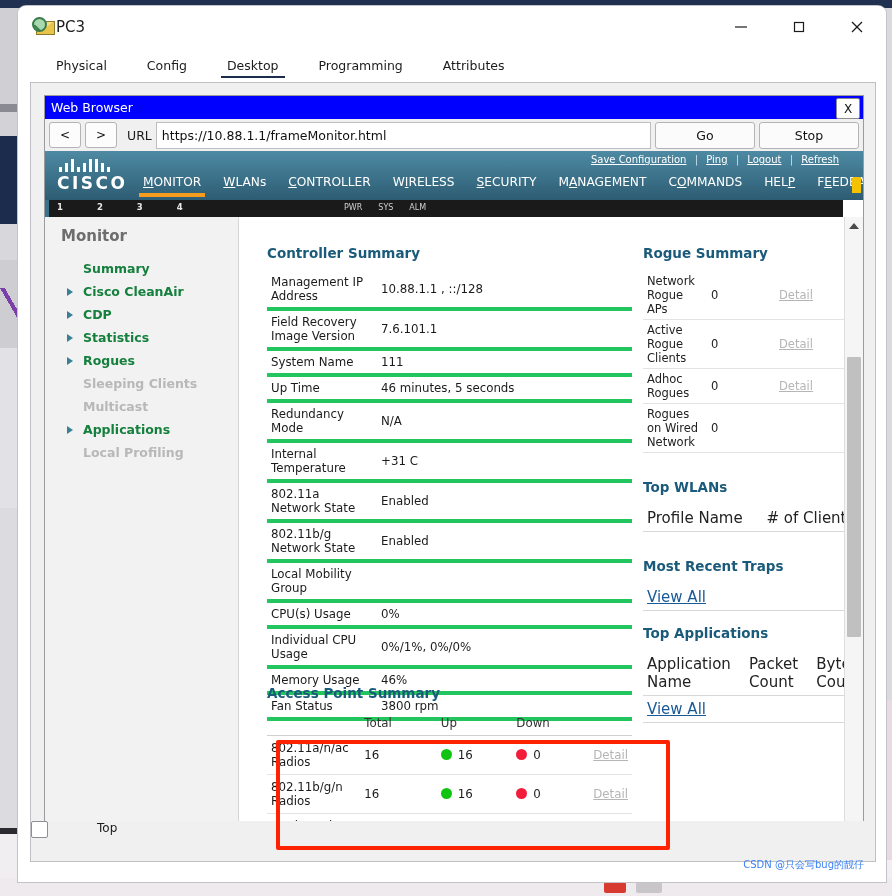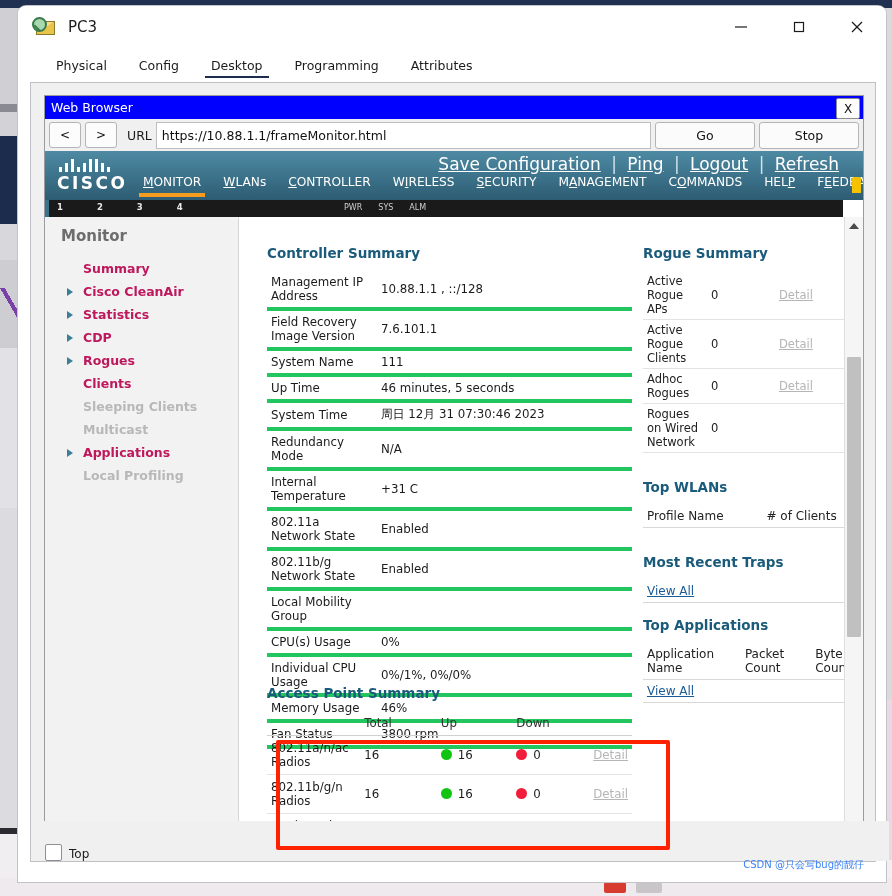--- a/index.html
+++ b/index.html
@@ -73,31 +73,31 @@
   }
   .app-icon .lens {
     position:absolute; left: 0px; top: 2px; width: 11px; height: 11px;
     border: 2px solid #3a7a4a; border-radius: 50%; background: #a8d8b0;
   }
   .app-icon .handle {
     position:absolute; left: 1px; top: 12px; width: 8px; height: 2px;
     background: #3a7a4a; transform: rotate(45deg);
   }
   .title-text {
-    margin-left: 12px; font-size: 15px; color: #1b1b1b;
+    margin-left: 0; font-size: 15px; color: #1b1b1b;
   }
   .win-buttons { position: absolute; right: 0; top: 0; height: 42px; display: flex; }
   .win-btn { width: 58px; height: 42px; display:flex; align-items:center; justify-content:center; }
   .win-btn svg { display:block; }
 
   .tabbar {
     position: relative; height: 30px; background: #fff;
     border-bottom: none;
     padding-left: 22px;
-    display: flex; align-items: flex-end; gap: 0px;
+    display: flex; align-items: flex-end; gap: 8px;
   }
   .tab {
     font-size: 12.5px; color: #1b1b1b; padding: 0 16px 5px 16px;
     position: relative;
   }
   .tab.active:after {
     content:''; position:absolute; left: 10px; right: 10px; bottom: 0;
     height: 2px; background: #1c2c4c;
   }
 
@@ -158,21 +158,21 @@
     position: absolute; left: 8px; top: 5px; width: 86px; height: 40px;
   }
   .cisco-bars { position:absolute; left: 6px; top: 2px; width: 72px; height: 14px; display:flex; align-items:flex-end; gap:3px; }
   .cisco-bars i { display:block; width: 3px; background: #ffffff; }
   .cisco-wordmark {
     position: absolute; left: 4px; top: 17px; font-size: 17px; letter-spacing: 2.5px;
     color: #ffffff; font-weight: bold; font-family: "DejaVu Sans", "Liberation Sans", sans-serif;
   }
   .cisco-toplinks {
     position: absolute; right: 24px; top: 3px;
-    font-size: 17px; color: #ffffff;
+    font-size: 10px; color: #ffffff;
   }
   .cisco-toplinks .u { text-decoration: underline; }
   .cisco-toplinks .sep { margin: 0 5px; color: #cfe3ec; }
   .cisco-menu {
     position: absolute; left: 98px; top: 24px; right: 8px;
     display: flex; align-items: center; gap: 22px;
     font-size: 12.2px; color: #ffffff;
   }
   .cisco-menu .mi { position: relative; padding-bottom: 4px; white-space: nowrap; }
   .cisco-menu .mi span.k { text-decoration: underline; }
@@ -197,21 +197,21 @@
   
   .leftnav {
     position: absolute; left: 0; top: 0; width: 193px; height: 620px;
     background: #f2f2f2; border-right: 1px solid #d6d6d6;
   }
   .leftnav h2 {
     margin: 10px 0 12px 16px; font-size: 15px; color: #6d6d6d; font-weight: bold;
   }
   .nav-item {
     position: relative; padding: 4px 0 4px 38px; font-size: 12.5px;
-    font-weight: bold; color: #be185d;
+    font-weight: bold; color: #15803d;
   }
   .nav-item.disabled { color: #b8b8b8; }
   .nav-item .arrow {
     position: absolute; left: 22px; top: 8px;
     width: 0; height: 0;
     border-left: 6px solid #3a7f95;
     border-top: 4px solid transparent;
     border-bottom: 4px solid transparent;
   }
 
@@ -242,21 +242,21 @@
     border-bottom: 1px solid #e3e3e3; vertical-align: middle;
   }
   table.rogue td.k { width: 56px; }
   table.rogue td.n { width: 60px; }
   table.rogue td.d { text-align: left; }
   .lnk { color: #1a5a96; text-decoration: underline; }
   .lnk.dim { color: #b5b5b5; }
 
   table.simple { border-collapse: collapse; width: 100%; }
   table.simple td, table.simple th {
-    font-size: 12px; padding: 4px 4px; border-bottom: 1px solid #d8d8d8;
+    font-size: 15px; padding: 4px 4px; border-bottom: 1px solid #d8d8d8;
     text-align: left; font-weight: normal; color: #222;
   }
   .hd-bold { font-weight: bold; color: #14506e; }
 
   
   .aps-wrap { position: absolute; left: 26px; top: 468px; width: 365px; }
   table.aps { border-collapse: collapse; width: 100%; }
   table.aps td, table.aps th {
     font-size: 11.8px; padding: 5px 4px; border-bottom: 1px solid #e3e3e3;
     text-align: left; font-weight: normal; color: #1b1b1b; vertical-align: middle;
@@ -291,21 +291,21 @@
   .page-scroll .tri.up { border-bottom: 6px solid #4a4a4a; }
   .page-scroll .tri.dn { border-top: 6px solid #4a4a4a; }
   .page-scroll .thumb {
     position: absolute; left: 2px; top: 140px; width: 14px; height: 280px;
     background: #c0c0c0; border-radius: 1px;
   }
 
   
   .bottom-bar {
     position: absolute; left: 0; bottom: 0; width: 844px; height: 40px;
-    background: #f0f0f0; display: flex; align-items: flex-end; padding-left: 14px;
+    background: #f0f0f0; display: flex; align-items: flex-start;  gap: 42px;
   }
   .chk {
     width: 15px; height: 15px; border: 1px solid #8e8e94; background: #fff;
     border-radius: 2px; margin-right: 7px;
   }
   .chk-label { font-size: 12px; color: #1b1b1b; }
 
   .watermark {
     position: absolute; right: 22px; bottom: 10px;
     font-size: 10px; color: #3b82f6;
@@ -434,24 +434,23 @@
               <span>ALM</span>
             </div>
           </div>
 
           <div class="page-body">
 
             <div class="leftnav">
               <h2>Monitor</h2>
               <div class="nav-item"><span>Summary</span></div>
               <div class="nav-item"><span class="arrow"></span><span>Cisco CleanAir</span></div>
+              <div class="nav-item"><span class="arrow"></span><span>CDP</span></div>
               <div class="nav-item"><span class="arrow"></span><span>Statistics</span></div>
-              <div class="nav-item"><span class="arrow"></span><span>CDP</span></div>
               <div class="nav-item"><span class="arrow"></span><span>Rogues</span></div>
-              <div class="nav-item"><span>Clients</span></div>
               <div class="nav-item disabled"><span>Sleeping Clients</span></div>
               <div class="nav-item disabled"><span>Multicast</span></div>
               <div class="nav-item"><span class="arrow"></span><span>Applications</span></div>
               <div class="nav-item disabled"><span>Local Profiling</span></div>
             </div>
 
             <div class="content-scroll">
               <div class="content-inner">
 
                 <div class="col-left">
@@ -468,24 +467,20 @@
                         </tr>
                       <tr>
                           <td class="k">System Name</td>
                           <td class="v">111</td>
                         </tr>
                       <tr>
                           <td class="k">Up Time</td>
                           <td class="v">46 minutes, 5 seconds</td>
                         </tr>
                       <tr>
-                          <td class="k">System Time</td>
-                          <td class="v">周日 12月 31 07:30:46 2023</td>
-                        </tr>
-                      <tr>
                           <td class="k">Redundancy Mode</td>
                           <td class="v">N/A</td>
                         </tr>
                       <tr>
                           <td class="k">Internal Temperature</td>
                           <td class="v">+31 C</td>
                         </tr>
                       <tr>
                           <td class="k">802.11a Network State</td>
                           <td class="v">Enabled</td>
@@ -516,21 +511,21 @@
                         </tr>
                     </tbody>
                   </table>
                 </div>
 
                 <div class="col-right">
                   <div class="sec-title">Rogue Summary</div>
                   <table class="rogue">
                     <tbody>
                       <tr>
-                          <td class="k">Active Rogue APs</td>
+                          <td class="k">Network Rogue APs</td>
                           <td class="n">0</td>
                           <td class="d"><span class="lnk dim">Detail</span></td>
                         </tr>
                       <tr>
                           <td class="k">Active Rogue Clients</td>
                           <td class="n">0</td>
                           <td class="d"><span class="lnk dim">Detail</span></td>
                         </tr>
                       <tr>
                           <td class="k">Adhoc Rogues</td>

